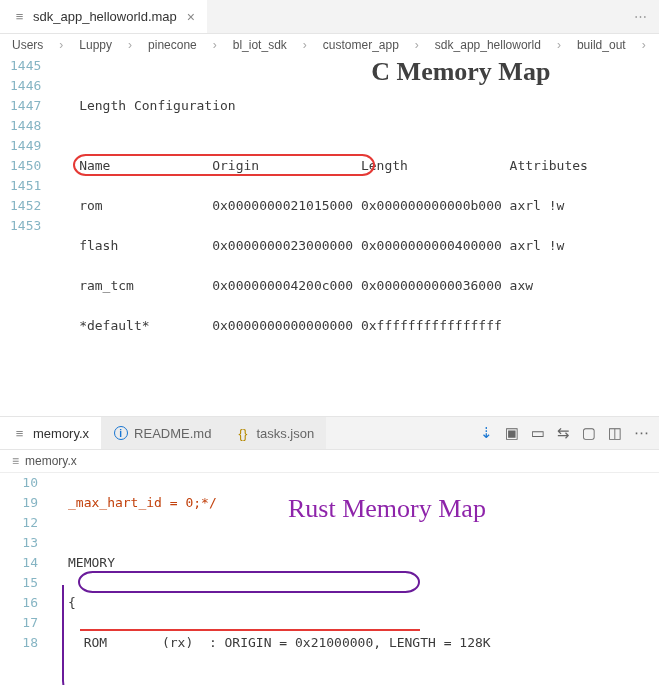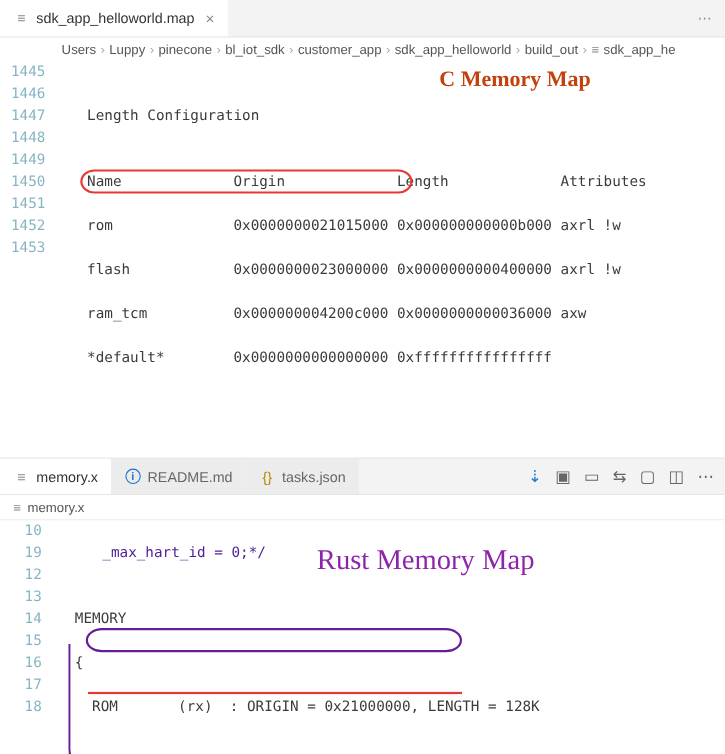--- a/index.html
+++ b/index.html
@@ -27,27 +27,26 @@
     font-size: 13px;
     color: #333;
   }
   .tab.inactive { background: #ececec; color: #666; }
   .tab-ico { width: 15px; display:inline-flex; justify-content:center; }
   .tab-close { color: #888; font-size: 14px; margin-left: 4px; cursor: pointer;}
   .tab-actions { margin-left: auto; display:flex; gap:10px; padding-right:12px; color:#888; }
   .breadcrumb {
     display: flex;
     align-items: center;
-    gap: 4px;
+    gap: 16px;
     font-size: 12px;
     padding: 4px 12px;
     color: #555;
     white-space: nowrap;
     overflow: hidden;
-    margin-left: 44px;
   }
   .crumb-sep { color: #aaa; }
   .crumb-file { color: #888; }
   .editor {
     display: flex;
     font-family: "SF Mono", Menlo, Consolas, monospace;
     font-size: 13px;
     line-height: 20px;
     gap: 16px;
   }
@@ -82,24 +81,23 @@
   .underline-red {
     position:absolute;
     border-bottom: 2px solid #e53935;
     pointer-events:none;
   }
   .title-c {
     position:absolute;
     font-family: Georgia, "Times New Roman", serif;
     font-style: normal;
     font-weight: 700;
-    color:#c2410c;
-    font-size: 20px;
-    pointer-events:none;
-    margin-left:28px;
+    color:#404040;
+    font-size: 26px;
+    pointer-events:none;
   }
   .title-rust {
     position:absolute;
     font-family: Georgia, "Times New Roman", serif;
     font-style: normal;
     font-weight: 400;
     color:#8e24aa;
     font-size: 26px;
     pointer-events:none;
   }
@@ -213,21 +211,21 @@
     <div>12</div>
     <div>13</div>
     <div>14</div>
     <div>15</div>
     <div>16</div>
     <div>17</div>
     <div>18</div>
 
   </div>
   <div class="code">
-<div style="color:#4c1d95;margin-left:25px;">_max_hart_id = 0;*/</div>
+<div style="color:#c2410c;">_max_hart_id = 0;*/</div>
 <div></div>
 <div>MEMORY</div>
 <div>{</div>
 <div>  ROM       (rx)  : ORIGIN = 0x21000000, LENGTH = 128K</div>
 
 
 
 
 
 <div></div>

